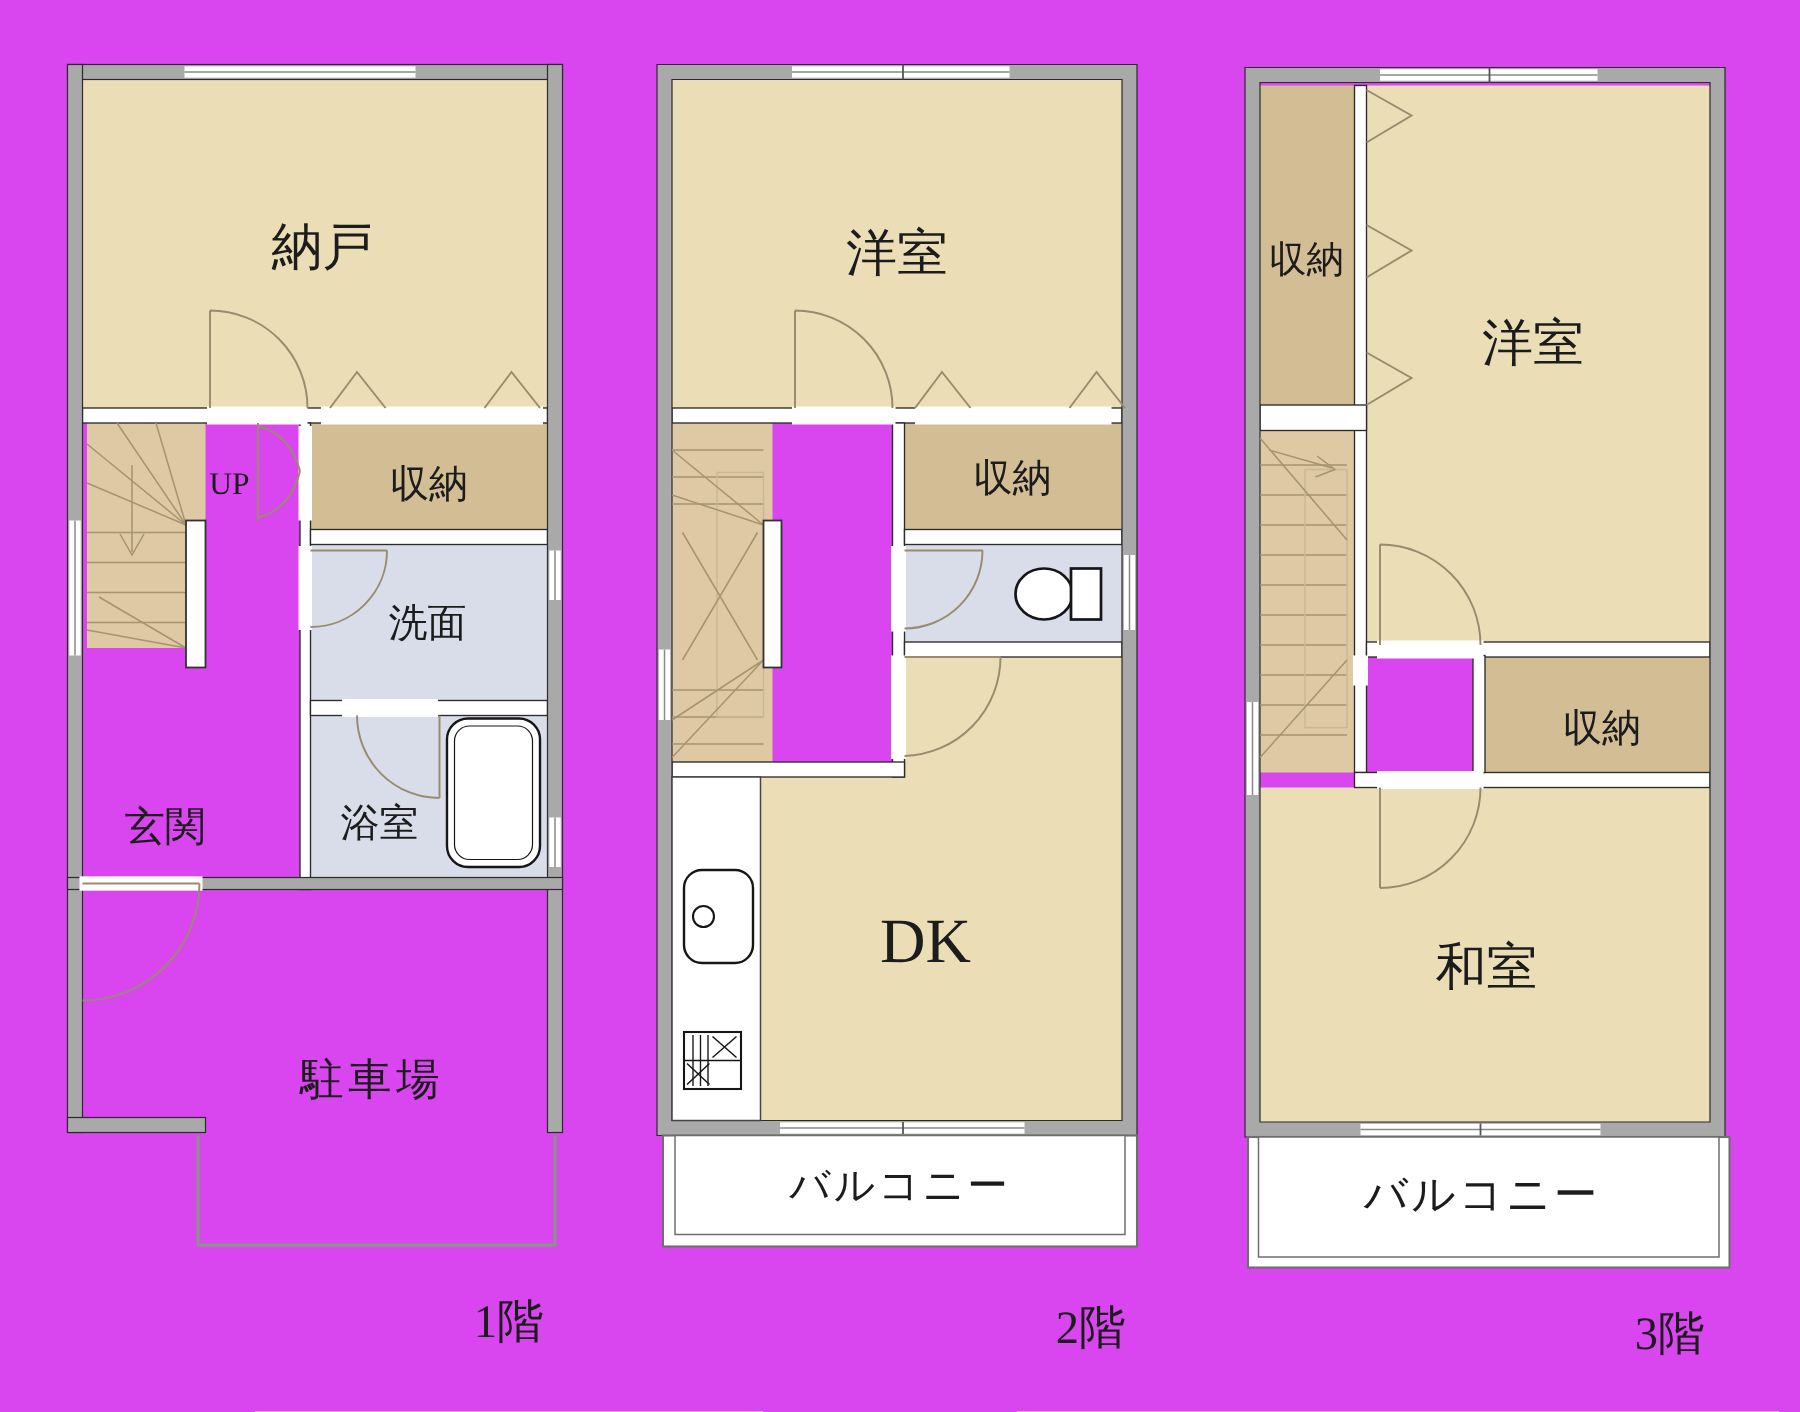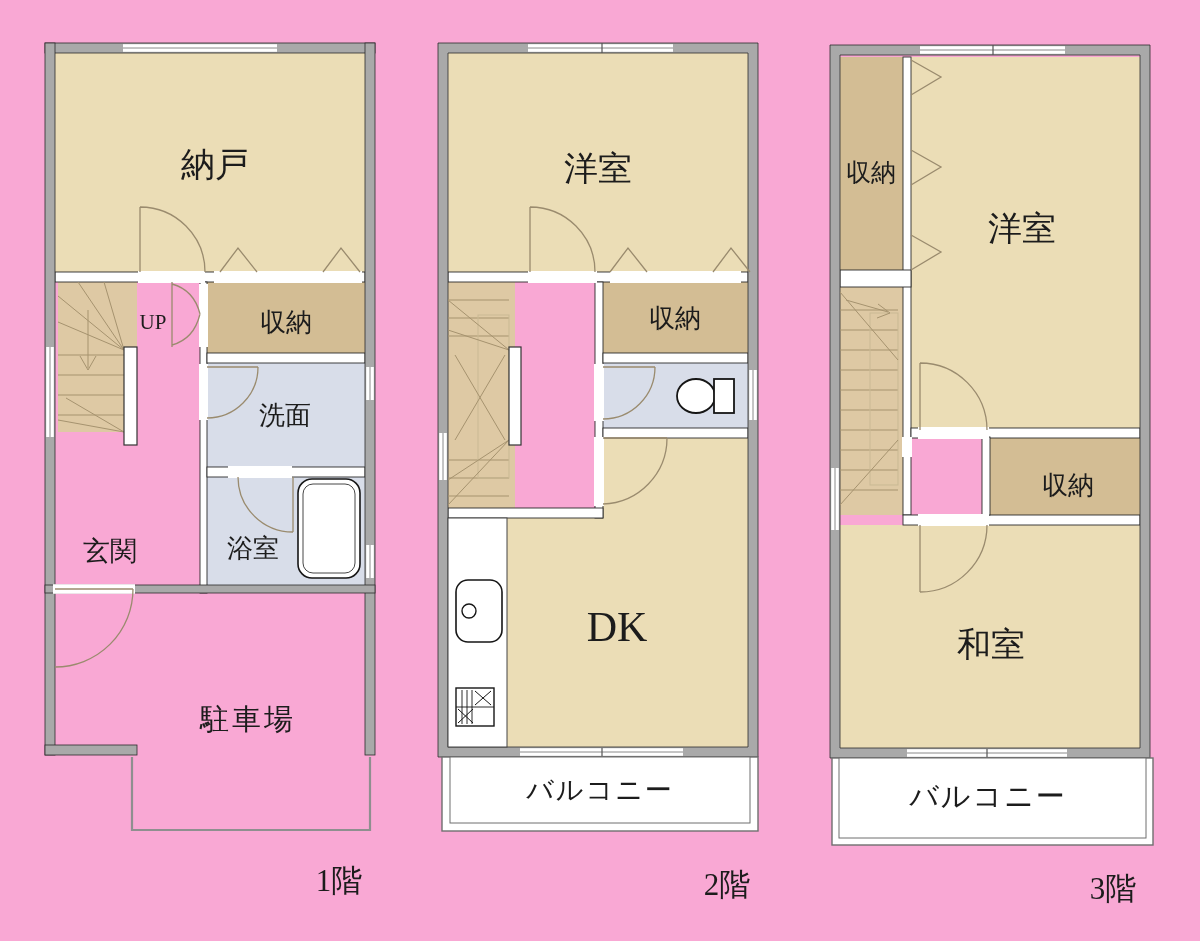--- a/index.html
+++ b/index.html
@@ -1,16 +1,16 @@
 <!DOCTYPE html>
 <html style="--room: #EBDDB6; --closet: #D3BD94; --stairs: #DEC9A4; --wet: #D8DDE9; --wall: #A9A9A9; --wallline: #2B2B2B; --innerwall: #FFFFFF; --doorline: #9A8B6E; --balconyline: #6F6F6F; --text: #1C1C1C;"><head>
 <meta charset="utf-8">
 <style>
   html,body{margin:0;padding:0;background:#ffffff;}
-  .canvas{position:relative;width:1200px;height:941px;background:#f9a8d4;overflow:hidden;
+  .canvas{position:relative;width:1200px;height:941px;background:#d946ef;overflow:hidden;
           font-family:"Liberation Serif","DejaVu Serif",serif;}
   svg text{fill:var(--text,#1c1c1c);text-anchor:middle;
            font-family:"Liberation Serif","DejaVu Serif",serif;}
   .fill-room{fill:var(--room,#EBDDB6);}
   .fill-closet{fill:var(--closet,#D3BD94);}
   .fill-stairs{fill:var(--stairs,#DEC9A4);}
   .fill-wet{fill:var(--wet,#D8DDE9);}
   .iwall{fill:var(--innerwall,#fff);stroke:var(--wallline,#2b2b2b);stroke-width:.9;}
   .xwall{fill:var(--wall,#A9A9A9);stroke:var(--wallline,#2b2b2b);stroke-width:.8;}
   .ering{fill:var(--wall,#A9A9A9);fill-rule:evenodd;stroke:var(--wallline,#2b2b2b);stroke-width:.8;}

